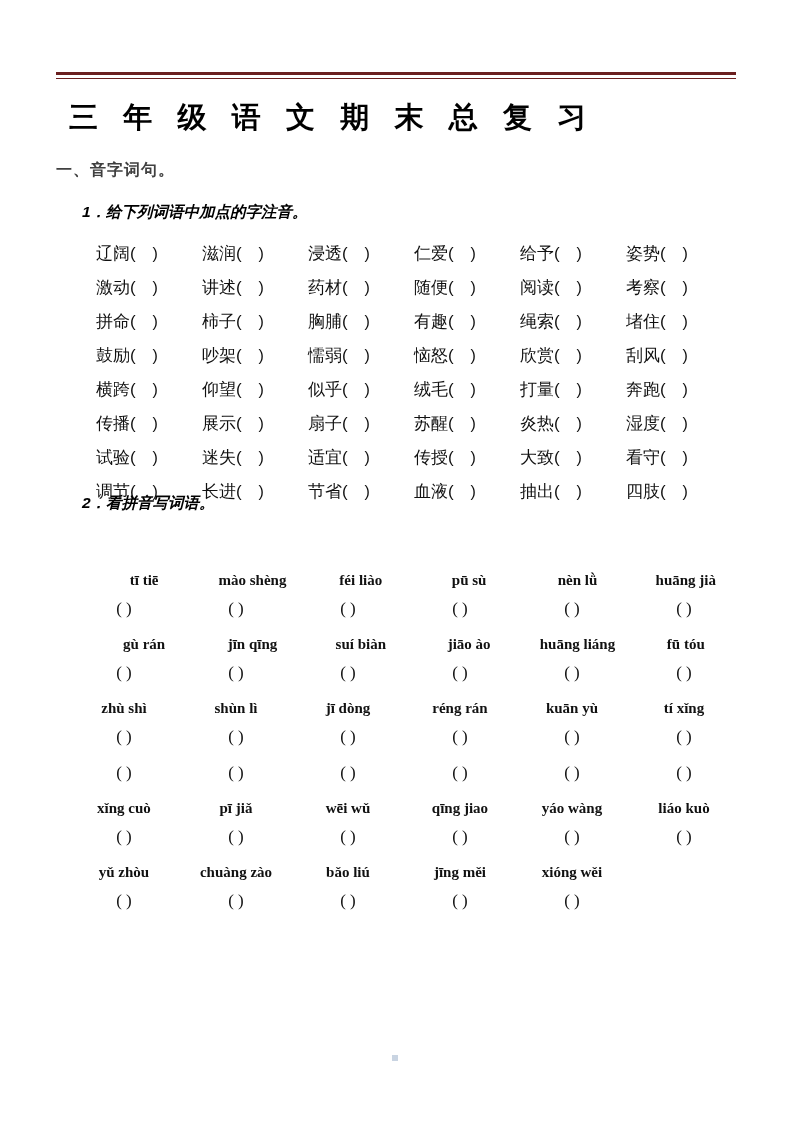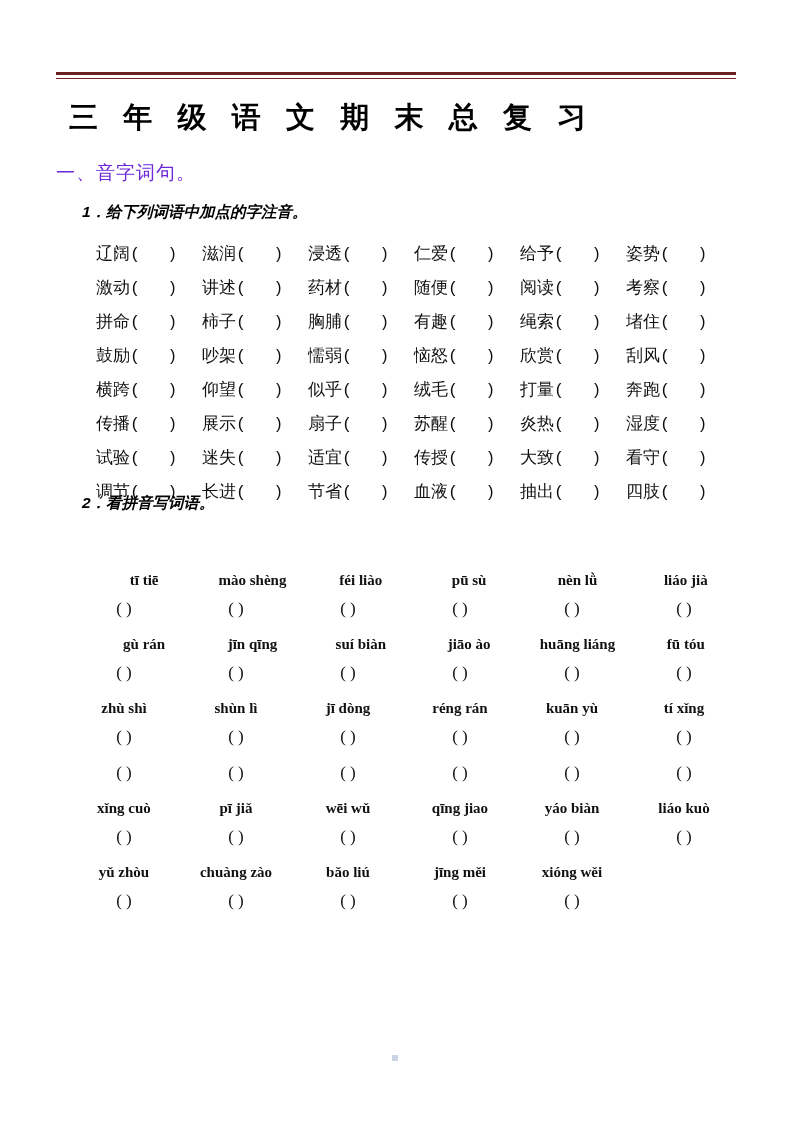--- a/index.html
+++ b/index.html
@@ -38,24 +38,24 @@
     text-align: center;
     font-size: 29px;
     font-weight: bold;
     letter-spacing: 9px;
     font-family: "Liberation Serif", "DejaVu Serif", serif;
     color: #000;
   }
   .section-head {
     position: absolute;
     left: 56px;
-    font-size: 19px;
-    font-weight: normal;
+    font-size: 16px;
+    font-weight: bold;
     letter-spacing: 1px;
-    color: #6d28d9;
+    color: #404040;
     font-family: "Liberation Sans", sans-serif;
   }
   .sub-head {
     position: absolute;
     left: 82px;
     font-size: 15.5px;
     font-weight: bold;
     color: #000;
     font-family: "Liberation Sans", sans-serif;
     font-style: italic;
@@ -69,21 +69,21 @@
   }
   .word-row {
     display: flex;
     height: 34px;
     align-items: center;
   }
   .word-cell {
     width: 106px;
     font-size: 17px;
     white-space: nowrap;
-    font-family: Liberation Mono, monospace;
+    font-family: Liberation Sans, sans-serif;
   }
   .word-cell .w { letter-spacing: 0px; }
   .word-cell .paren { font-size: 16px; letter-spacing: 4px; }
 
   
   .pinyin-area {
     position: absolute;
     left: 68px;
     top: 566px;
     width: 672px;
@@ -208,21 +208,21 @@
   <div class="sub-head" style="top:493px;">2．看拼音写词语。</div>
 
   <div class="pinyin-area">
       <div class="py-block">
         <div class="py-line indent">
           <div class="py-word">tī  tiē</div>
           <div class="py-word">mào  shèng</div>
           <div class="py-word">féi  liào</div>
           <div class="py-word">pū  sù</div>
           <div class="py-word">nèn  lǜ</div>
-          <div class="py-word">liáo  jià</div>
+          <div class="py-word">huāng  jià</div>
         </div>
         <div class="blank-line">
           <div class="blank-cell">(          )</div>
           <div class="blank-cell">(          )</div>
           <div class="blank-cell">(          )</div>
           <div class="blank-cell">(        )</div>
           <div class="blank-cell">(          )</div>
           <div class="blank-cell">(          )</div>
         </div>
       </div>
@@ -271,21 +271,21 @@
           <div class="blank-cell">(         )</div>
           <div class="blank-cell">(         )</div>
         </div>
       </div>
       <div class="py-block">
         <div class="py-line">
           <div class="py-word">xǐng  cuò</div>
           <div class="py-word">pī  jiǎ</div>
           <div class="py-word">wēi  wǔ</div>
           <div class="py-word">qīng  jiao</div>
-          <div class="py-word">yáo  biàn</div>
+          <div class="py-word">yáo  wàng</div>
           <div class="py-word">liáo  kuò</div>
         </div>
         <div class="blank-line">
           <div class="blank-cell">(        )</div>
           <div class="blank-cell">(         )</div>
           <div class="blank-cell">(          )</div>
           <div class="blank-cell">(          )</div>
           <div class="blank-cell">(         )</div>
           <div class="blank-cell">(        )</div>
         </div>

